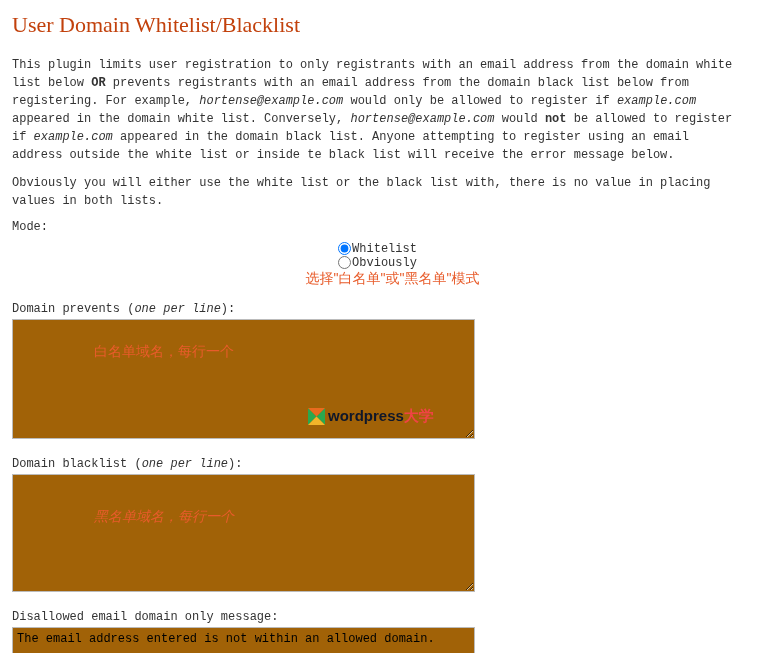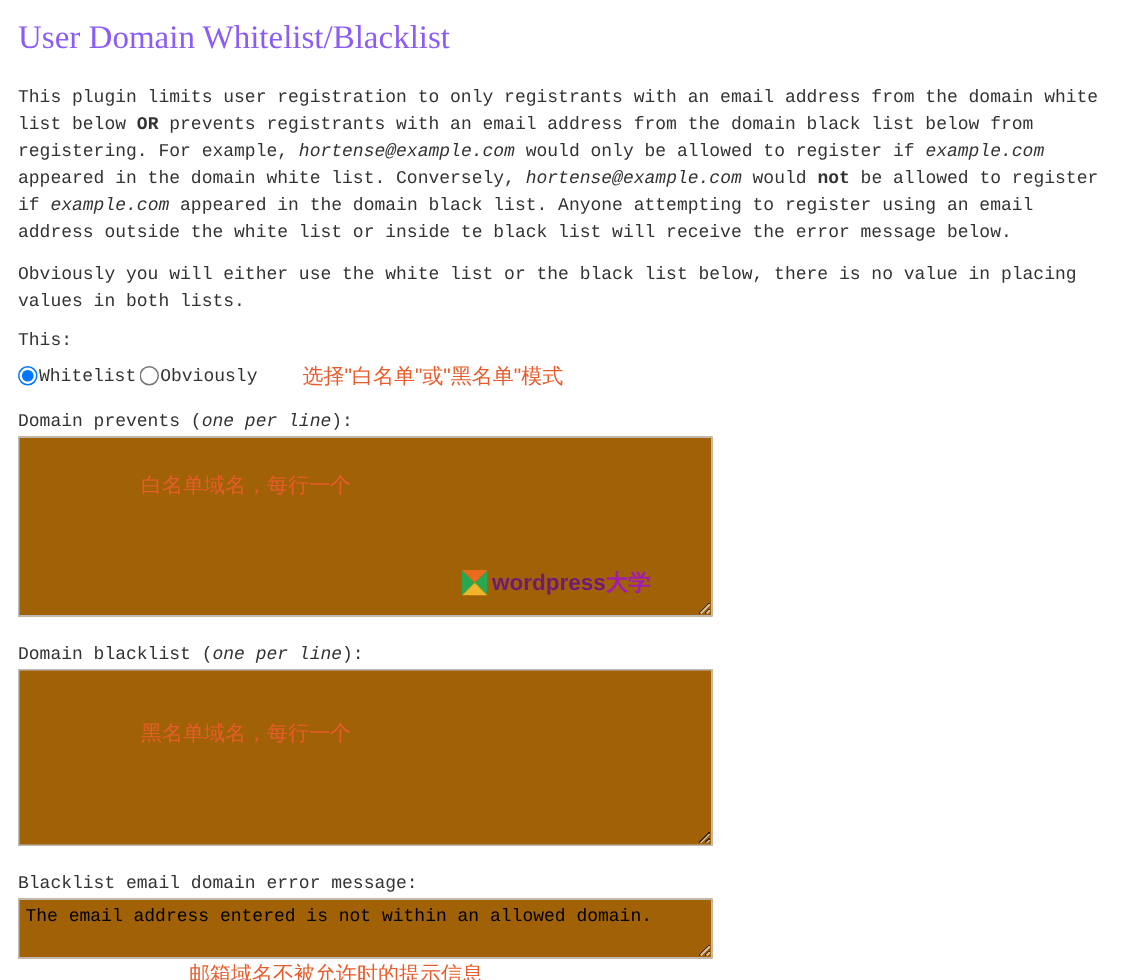--- a/index.html
+++ b/index.html
@@ -11,39 +11,40 @@
       color: #333;
       margin: 0;
       padding: 12px;
       background: #fff;
       width: 757px;
     }
     h2 {
       font-family: Georgia, serif;
       font-weight: normal;
       font-size: 22px;
-      color: #8b5cf6;
+      color: #c2410c;
       margin: 0 0 18px 0;
     }
     p {
       margin: 0 0 10px 0;
       line-height: 1.5;
     }
     .italic {
       font-style: italic;
       text-align: right;
     }
     .bold {
       font-weight: bold;
     }
     .mode-row {
       margin: 8px 0 14px 0;
       display: flex;
       align-items: center;
       gap: 0;
+      flex-direction: column;
     }
     .mode-row label {
       margin-right: 2px;
       white-space: nowrap;
     }
     .mode-row input[type="radio"] {
       margin: 0 1px 0 0;
       vertical-align: middle;
     }
     .annotation {
@@ -85,20 +86,21 @@
       position: absolute;
       pointer-events: none;
     }
     .overlay-wl {
       top: 24px;
       left: 34px;
     }
     .overlay-bl {
       top: 34px;
       left: 34px;
+      font-style: italic;
     }
     .overlay-err {
       top: 42px;
       left: 66px;
     }
     .watermark {
       position: absolute;
       top: 88px;
       left: 296px;
       display: flex;
@@ -115,45 +117,45 @@
       width: 100%;
       height: 100%;
       display: block;
     }
     .wm-text {
       display: flex;
       align-items: baseline;
       gap: 0;
     }
     .wm-en {
-      color: #701a75;
+      color: #0f172a;
       font-family: Arial, sans-serif;
       font-weight: bold;
       font-size: 15px;
       text-align: right;
     }
     .wm-cn {
-      color: #a21caf;
+      color: #ef4444;
       font-family: "Microsoft YaHei", sans-serif;
       font-weight: bold;
       font-size: 15px;
     }
   </style>
 </head>
 <body>
 
 <h2>User Domain Whitelist/Blacklist</h2>
 
 <p>
   <span>This plugin limits user registration to only registrants with an email address from the domain white list below </span><span class="bold">OR</span><span> prevents registrants with an email address from the domain black list below from registering. For example, </span><span class="italic">hortense@example.com</span><span> would only be allowed to register if </span><span class="italic">example.com</span><span> appeared in the domain white list. Conversely, </span><span class="italic">hortense@example.com</span><span> would </span><span class="bold">not</span><span> be allowed to register if </span><span class="italic">example.com</span><span> appeared in the domain black list. Anyone attempting to register using an email address outside the white list or inside te black list will receive the error message below.</span>
 </p>
 
-<p>Obviously you will either use the white list or the black list below, there is no value in placing values in both lists.</p>
+<p>Obviously you will either use the white list or the black list with, there is no value in placing values in both lists.</p>
 
-<div>This:</div>
+<div>Mode:</div>
 <div class="mode-row">
   <label>
     <input type="radio" name="mode" checked="" style=""><span>Whitelist</span>
   </label>
   <label>
     <input type="radio" name="mode" style=""><span>Obviously</span>
   </label>
   <span class="annotation annotation-mode">选择"白名单"或"黑名单"模式</span>
 </div>
 
@@ -180,17 +182,17 @@
 </div>
 
 <div class="field-label">
   <span>Domain blacklist (</span><span class="italic">one per line</span><span>):</span>
 </div>
 <div class="textarea-wrap">
   <textarea class="ta-medium" style=""></textarea>
   <div class="annotation overlay-text overlay-bl">黑名单域名，每行一个</div>
 </div>
 
-<div class="field-label">Blacklist email domain error message:</div>
+<div class="field-label">Disallowed email domain only message:</div>
 <div class="textarea-wrap">
   <textarea class="ta-small" style="">The email address entered is not within an allowed domain.</textarea>
   <div class="annotation overlay-text overlay-err">邮箱域名不被允许时的提示信息</div>
 </div>
 
 </body></html>

